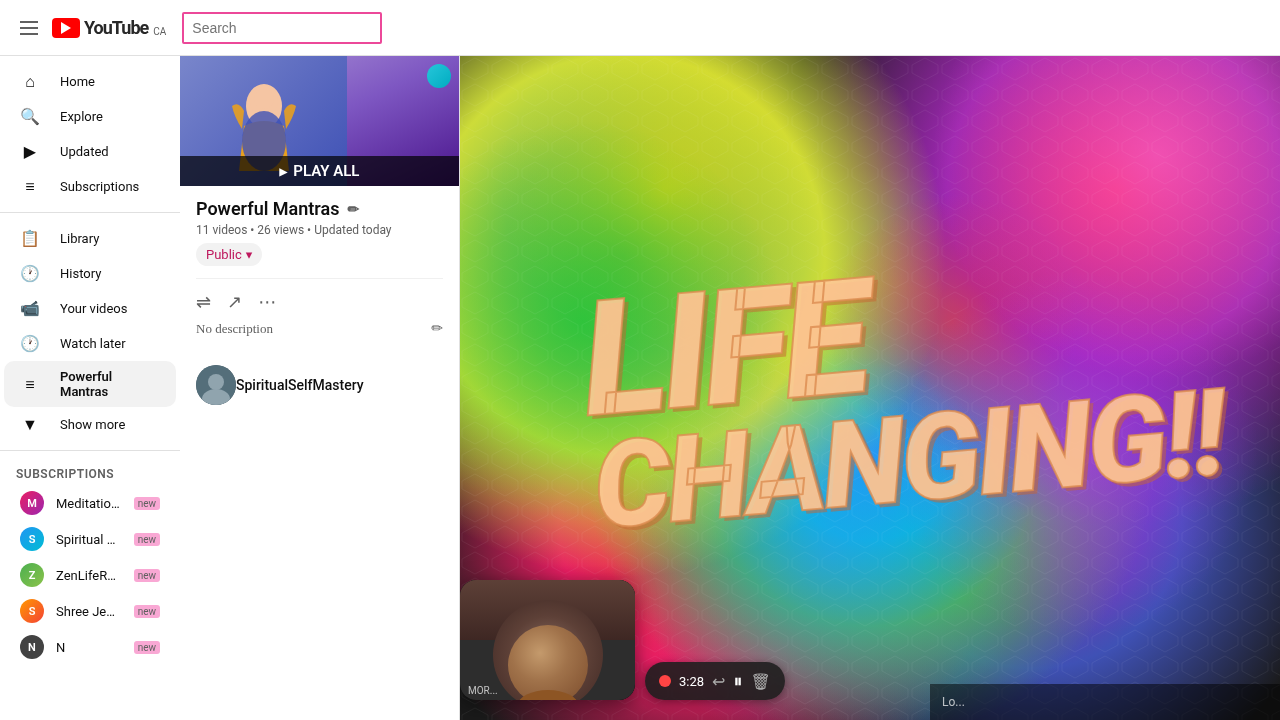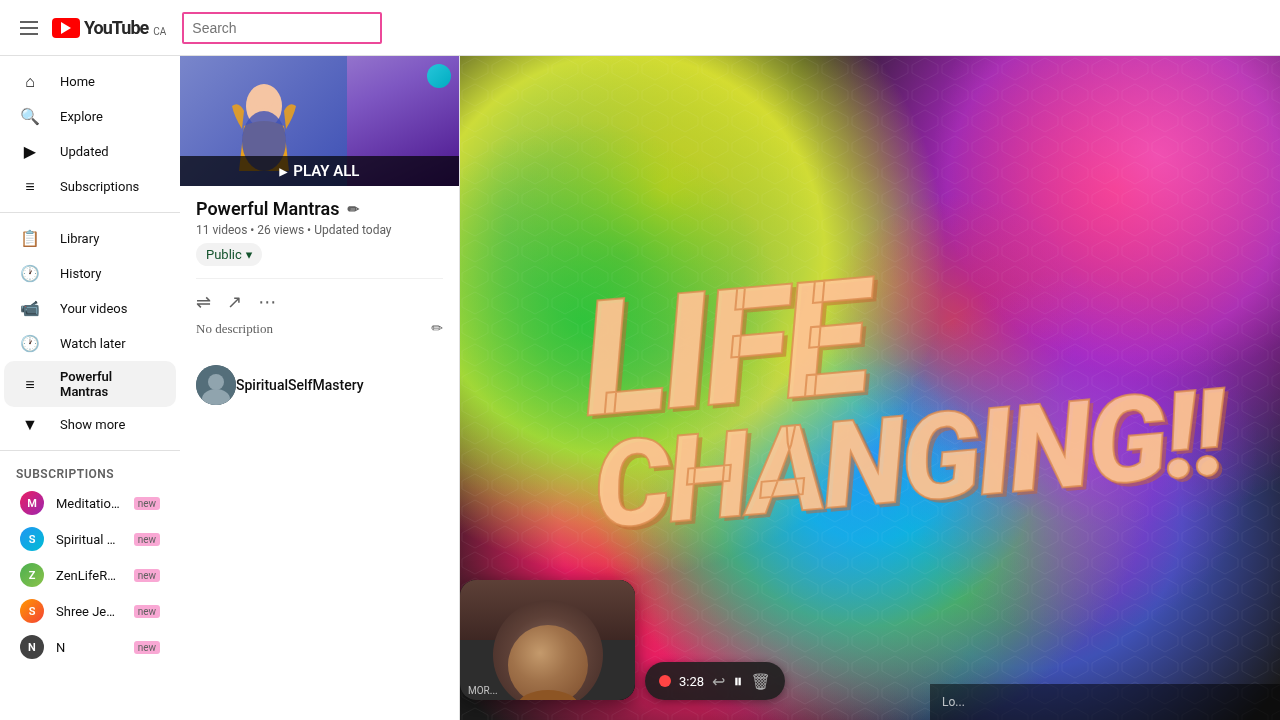--- a/index.html
+++ b/index.html
@@ -165,21 +165,21 @@
       display: flex;
       align-items: center;
       justify-content: center;
       gap: 6px;
     }
     .play-all-bar::before { content: '▶'; font-size: 10px; }
     .playlist-info { padding: 12px 16px; }
     .playlist-title { font-size: 18px; font-weight: 600; color: #0f0f0f; display: flex; align-items: center; gap: 8px; }
     .edit-icon { font-size: 14px; color: #606060; cursor: pointer; }
     .playlist-meta { font-size: 12px; color: #606060; margin-top: 4px; }
-    .playlist-visibility { display: inline-flex; align-items: center; gap: 4px; margin-top: 6px; font-size: 13px; color: #14532d; cursor: pointer; background: #f2f2f2; border-radius: 16px; padding: 4px 10px; }
+    .playlist-visibility { display: inline-flex; align-items: center; gap: 4px; margin-top: 6px; font-size: 13px; color: #be185d; cursor: pointer; background: #f2f2f2; border-radius: 16px; padding: 4px 10px; }
     .playlist-actions { display: flex; align-items: center; gap: 16px; margin-top: 12px; padding-top: 12px; border-top: 1px solid #f0f0f0; }
     .action-icon { font-size: 18px; color: #606060; cursor: pointer; }
     .playlist-description { margin-top: 8px; font-size: 13px; color: #606060; display: flex; align-items: center; justify-content: space-between; font-family: Liberation Serif, serif; }
     .channel-info { display: flex; align-items: center; margin-top: 16px; padding: 0 16px; }
     .channel-avatar { width: 40px; height: 40px; border-radius: 50%; background: linear-gradient(135deg, #546e7a, #37474f); display: flex; align-items: center; justify-content: center; overflow: hidden; }
     .channel-name { font-size: 14px; font-weight: 500; color: #0f0f0f; }
 
     
     .video-area {
       flex: 1;

